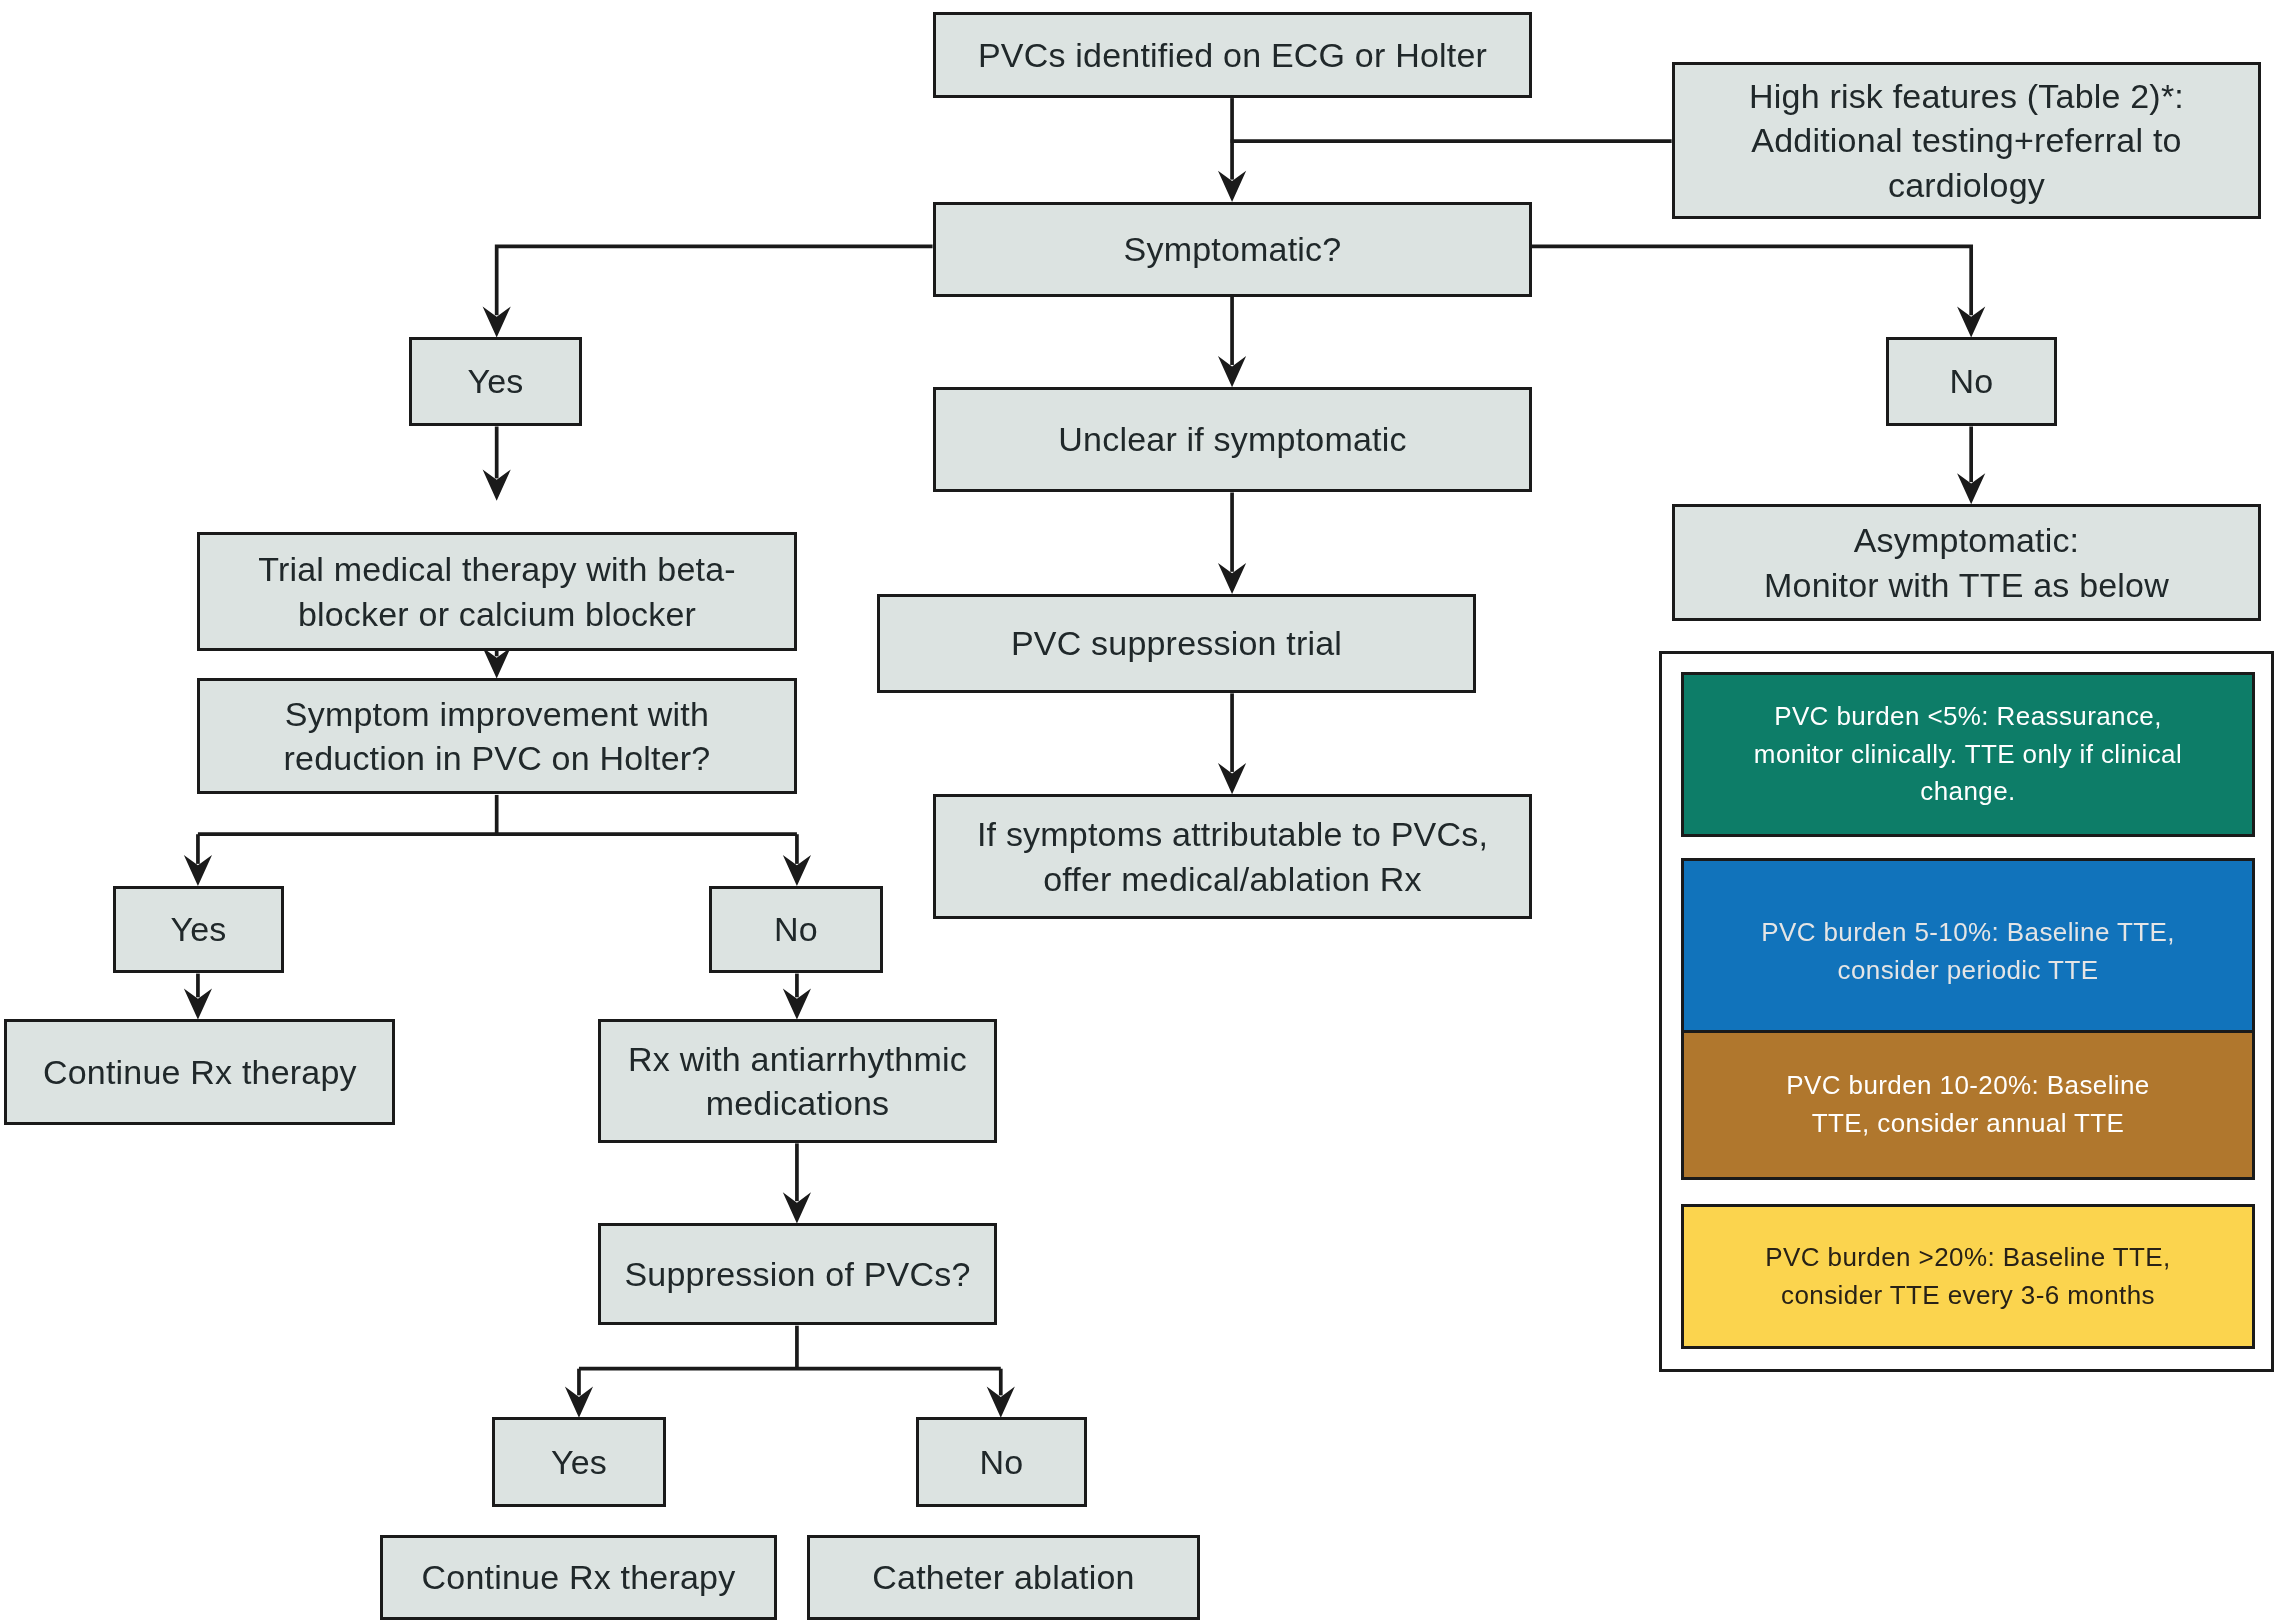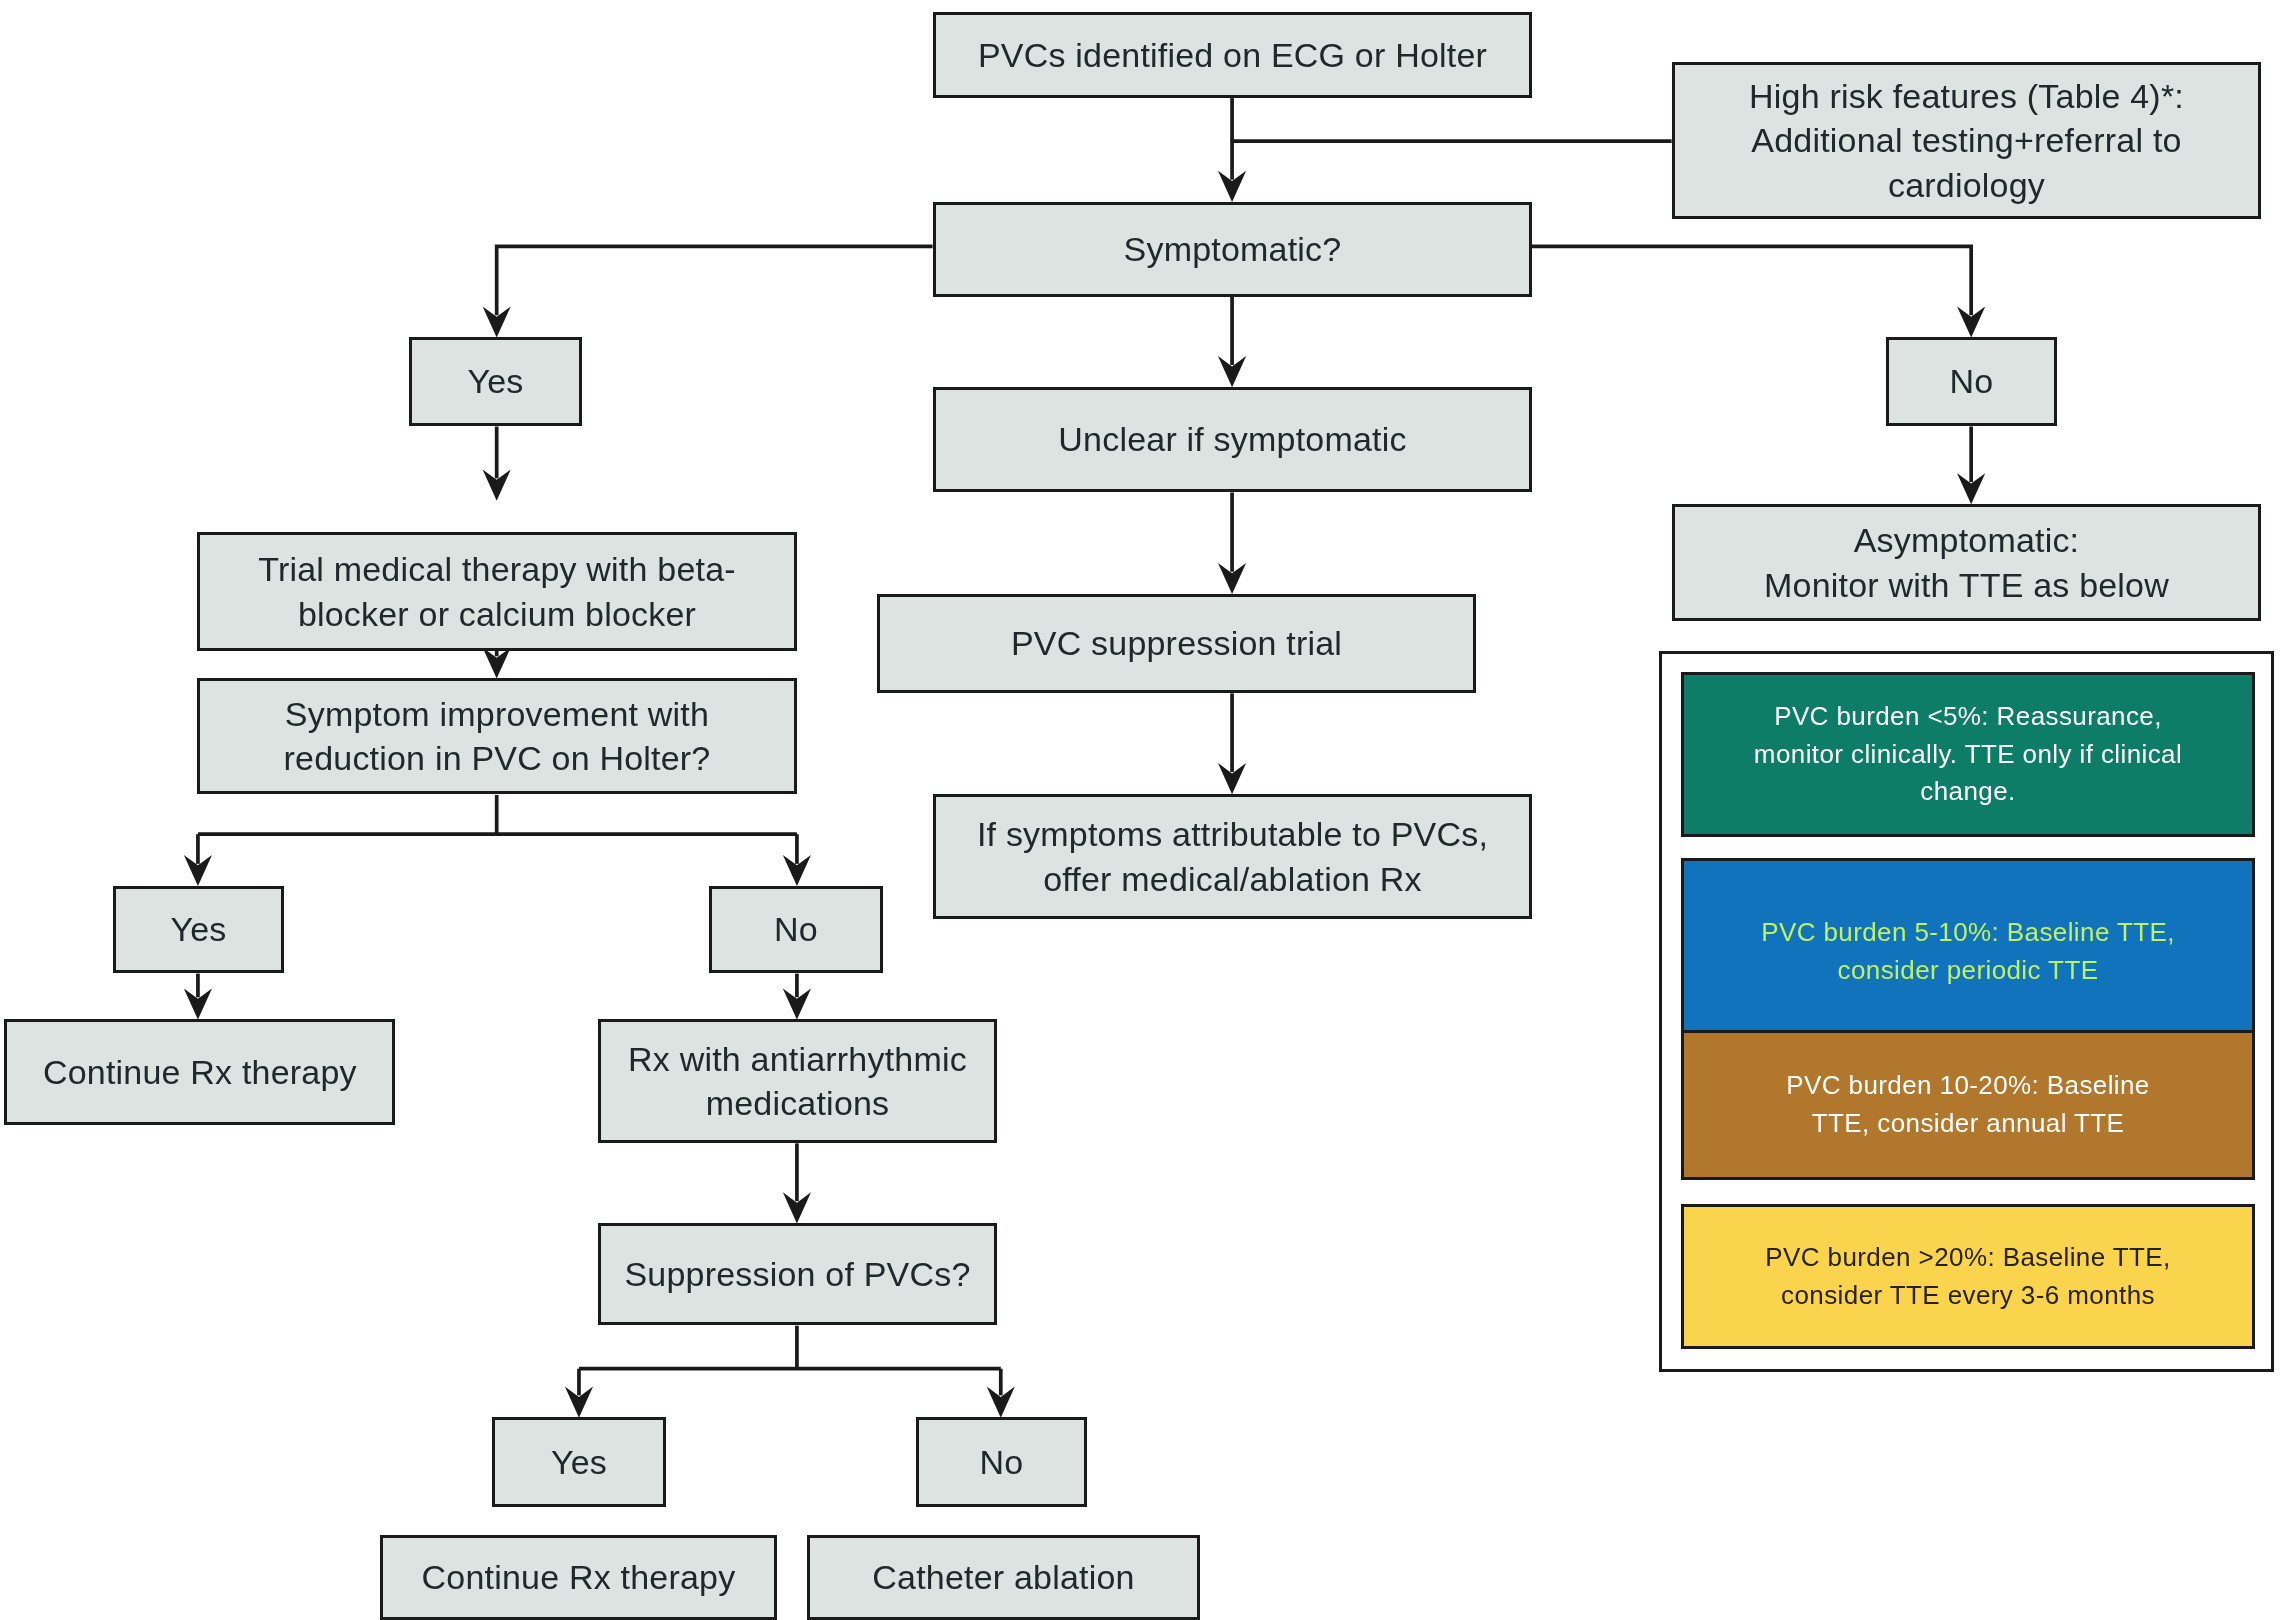--- a/index.html
+++ b/index.html
@@ -110,21 +110,21 @@
 
     <line x1="1662" y1="935" x2="1662" y2="1041"></line>
     <polygon points="1643,1029 1662,1071 1681,1029 1662,1043" fill="#1a1a1a" stroke="none"></polygon>
 
     <line x1="2659" y1="575" x2="2659" y2="650"></line>
     <polygon points="2640,638 2659,680 2678,638 2659,652" fill="#1a1a1a" stroke="none"></polygon>
   </svg>
 
   <div class="node" style="left:933px;top:12px;width:599px;height:86px;">PVCs identified on ECG or Holter</div>
 
-  <div class="node" style="left:1672px;top:62px;width:589px;height:157px;">High risk features (Table 4)*:
+  <div class="node" style="left:1672px;top:62px;width:589px;height:157px;">High risk features (Table 2)*:
 Additional testing+referral to
 cardiology</div>
 
   <div class="node" style="left:933px;top:202px;width:599px;height:95px;">Symptomatic?</div>
 
   <div class="node" style="left:933px;top:387px;width:599px;height:105px;">Unclear if symptomatic</div>
 
   <div class="node" style="left:877px;top:594px;width:599px;height:99px;">PVC suppression trial</div>
 
   <div class="node" style="left:933px;top:794px;width:599px;height:125px;">If symptoms attributable to PVCs,
@@ -161,21 +161,21 @@
 
   <div class="node" style="left:1672px;top:504px;width:589px;height:117px;">Asymptomatic:
 Monitor with TTE as below</div>
 
   <div class="container-box" style="left:1659px;top:651px;width:615px;height:721px;"></div>
 
   <div class="legend-box" style="left: 1681px; top: 672px; width: 574px; height: 165px; background: rgb(13, 125, 104); color: rgb(255, 255, 255);">PVC burden &lt;5%: Reassurance,
 monitor clinically. TTE only if clinical
 change.</div>
 
-  <div class="legend-box" style="left: 1681px; top: 858px; width: 574px; height: 188px; background: rgb(17, 115, 187); color: #bef264;">PVC burden 5-10%: Baseline TTE,
+  <div class="legend-box" style="left: 1681px; top: 858px; width: 574px; height: 188px; background: rgb(17, 115, 187); color: #e5e5e5;">PVC burden 5-10%: Baseline TTE,
 consider periodic TTE</div>
 
   <div class="legend-box" style="left: 1681px; top: 1030px; width: 574px; height: 150px; background: rgb(176, 119, 45); color: rgb(255, 255, 255);">PVC burden 10-20%: Baseline
 TTE, consider annual TTE</div>
 
   <div class="legend-box" style="left: 1681px; top: 1204px; width: 574px; height: 145px; background: rgb(251, 212, 78); color: rgb(39, 33, 23);">PVC burden &gt;20%: Baseline TTE,
 consider TTE every 3-6 months</div>
 
 </div>
 

